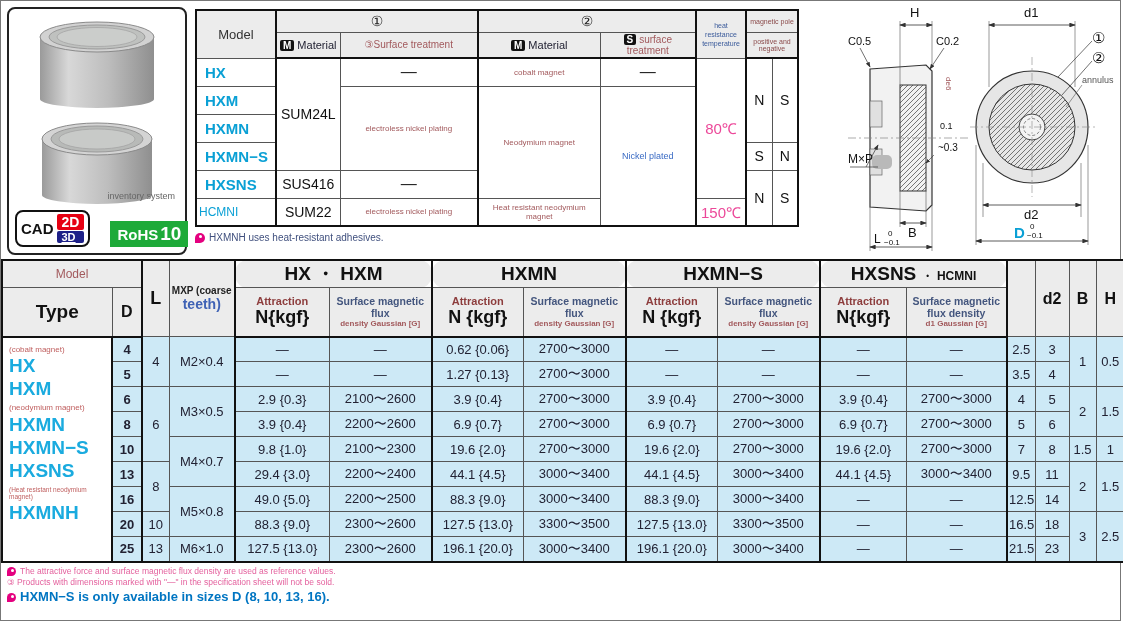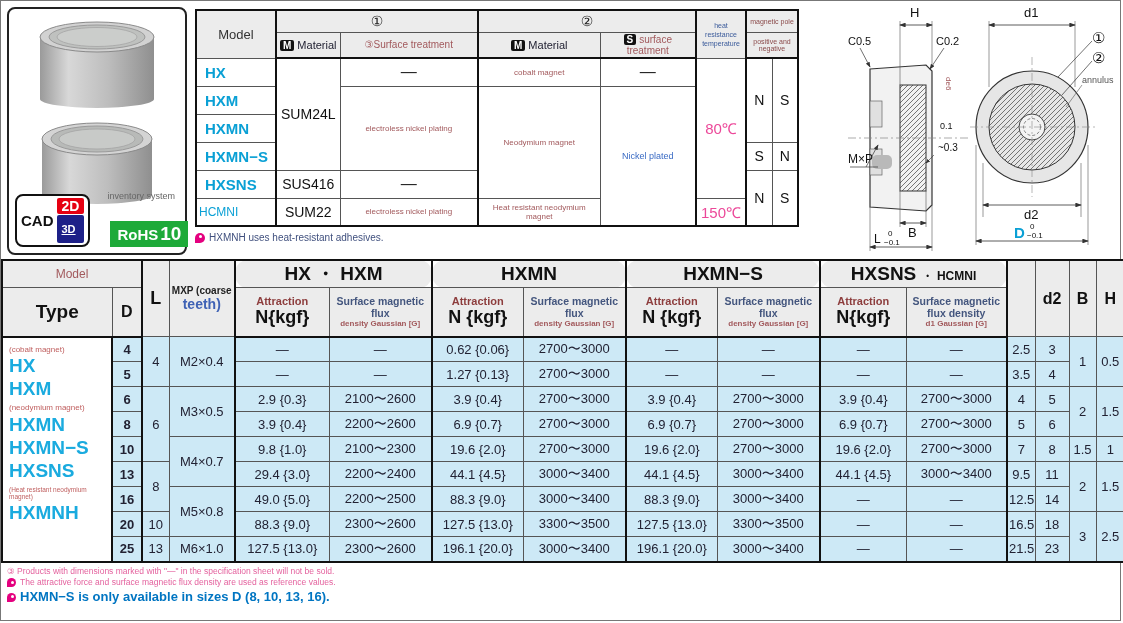--- a/index.html
+++ b/index.html
@@ -12,21 +12,21 @@
   .thin-row{display:flex;align-items:center;gap:4px;padding:6px 0 0 8px;}
   .thin-sq{width:14px;height:14px;background:#111;display:inline-block;}
   .thin-txt{color:#1a2a6b;font-size:16px;font-weight:bold;}
   .photos{text-align:center;margin-top:2px;}
   .inventory{position:absolute;right:10px;bottom:52px;font-size:9px;color:#666;margin-left:36px;}
   .badges{position:absolute;left:6px;right:6px;bottom:6px;display:flex;justify-content:flex-start;align-items:flex-end;gap:20px;}
   .cad-badge{display:flex;align-items:center;border:2px solid #111;border-radius:8px;background:#fff;padding:2px 4px;gap:3px;}
   .cad-txt{font-weight:bold;font-size:15px;color:#111;}
   .cad-stack{display:flex;flex-direction:column;gap:1px;}
   .cad-2d{background:#e60012;color:#fff;font-size:14px;font-weight:bold;padding:0 5px;border-radius:2px;}
-  .cad-3d{background:#1d2088;color:#fff;font-size:11px;font-weight:bold;padding:8px 5px;border-radius:2px;text-decoration:underline;}
+  .cad-3d{background:#1d2088;color:#fff;font-size:11px;font-weight:bold;padding:0 5px;border-radius:2px;text-decoration:underline;}
   .rohs-badge{background:#1eaa39;color:#fff;padding:2px 7px;font-weight:bold;font-size:15px;display:flex;align-items:baseline;gap:2px;}
   .rohs-num{font-size:19px;}
 
   .mid-panel{margin:8px 0 0 8px;}
   #top-table{border-collapse:collapse;table-layout:fixed;}
   #top-table th,#top-table td{border:1px solid #555;text-align:center;vertical-align:middle;padding:0 2px;box-sizing:border-box;background:#fff;overflow:hidden;}
   #top-table{border:2px solid #111;}
   #top-table th{background:#ececec;font-weight:normal;}
   #top-table thead tr:last-child th{border-bottom:2px solid #111;}
   .bR{border-right:2px solid #111 !important;}
@@ -538,25 +538,25 @@
           <td>—</td>
           <td class="bR">—</td>
           <td>21.5</td>
           <td>23</td>
         </tr>
       </tbody>
   </table>
 
   <div class="footnotes">
     <div class="fn fn-pink">
-      <span>③ Products with dimensions marked with "—" in the specification sheet will not be sold.</span>
+      <span class="pin-icon"></span>
+      <span>The attractive force and surface magnetic flux density are used as reference values.</span>
     </div>
     <div class="fn fn-pink">
-      <span class="pin-icon"></span>
-      <span>The attractive force and surface magnetic flux density are used as reference values.</span>
+      <span>③ Products with dimensions marked with "—" in the specification sheet will not be sold.</span>
     </div>
     <div class="fn fn-blue">
       <span class="pin-icon"></span>
       <span>HXMN−S is only available in sizes D (8, 10, 13, 16).</span>
     </div>
   </div>
 
 </div>
 
 </body></html>

